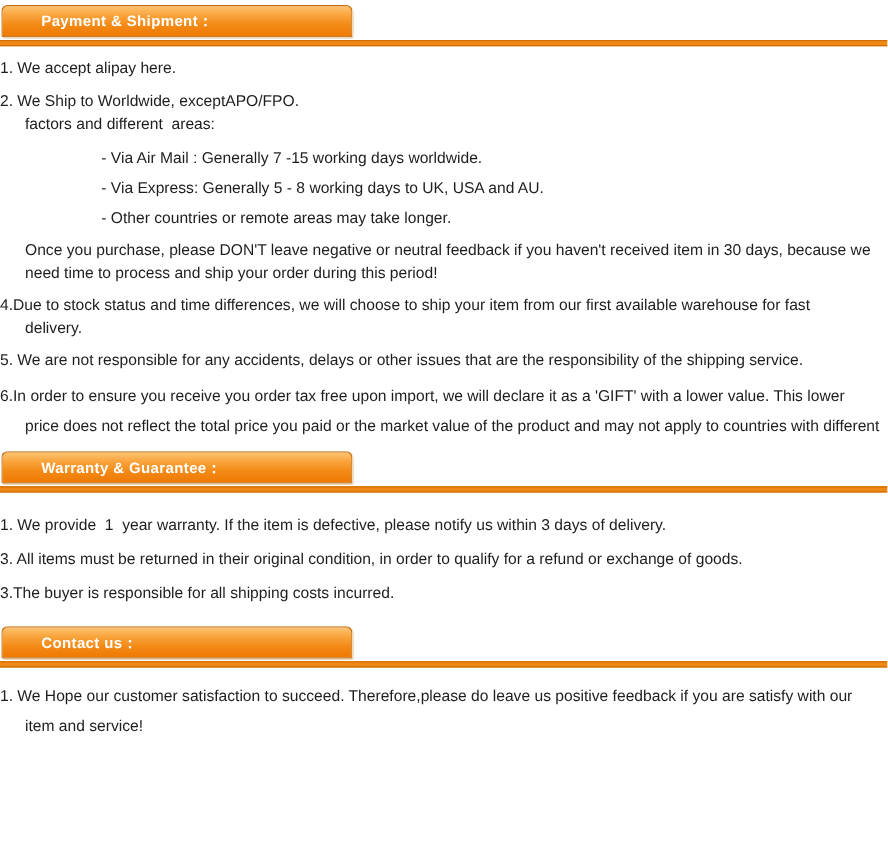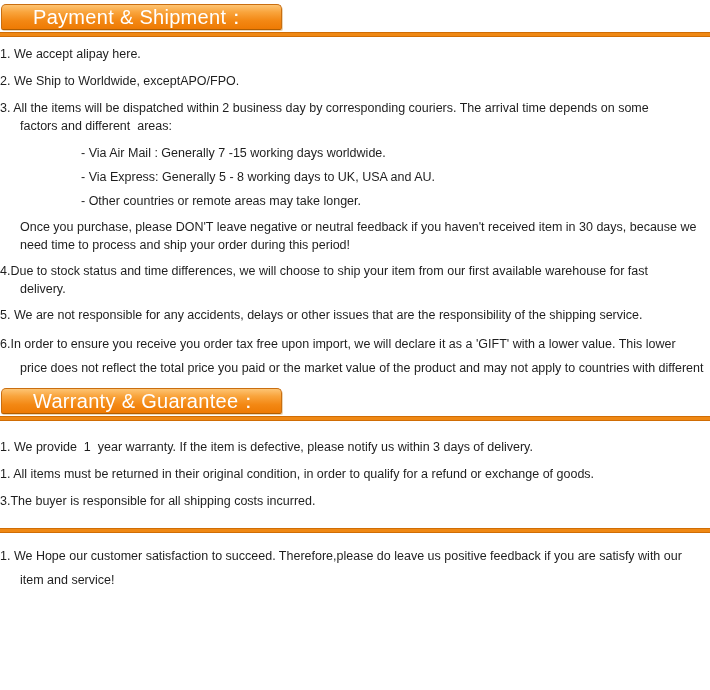--- a/index.html
+++ b/index.html
@@ -17,22 +17,22 @@
   .banner { margin:0; }
   .tab {
     margin-left:1px;
     width:281px; height:26px;
     box-sizing:border-box;
     border:1px solid #c96e10;
     border-bottom-color:#b05e02;
     border-radius:5px 5px 2px 2px;
     background:linear-gradient(180deg,#fdc473 0%,#f9a43c 30%,#f38814 65%,#ee7a03 100%);
     color:#ffffff;
-    font-weight:normal;
-    font-size:20px;
+    font-weight:bold;
+    font-size:12px;
     line-height:24px;
     padding-left:31px;
     letter-spacing:0.3px;
     box-shadow:1px 1px 0 rgba(225,190,140,0.65);
   }
   .rule {
     height:3px;
     background:#ef8814;
     border-top:1px solid #d06d05;
     border-bottom:1px solid #d06d05;
@@ -63,21 +63,20 @@
   <div class="banner mt4">
     <div class="tab">
       <span>Payment &amp; Shipment：</span>
     </div>
     <div class="rule"></div>
   </div>
 
   <div class="content">
     <div class="line n mt8">1. We accept alipay here.</div>
     <div class="line n mt9">2. We Ship to Worldwide, exceptAPO/FPO.</div>
-    <div class="line n mt9">3. All the items will be dispatched within 2 business day by corresponding couriers. The arrival time depends on some</div>
     <div class="line w">factors and different  areas:</div>
     <div class="line s mt9">- Via Air Mail : Generally 7 -15 working days worldwide.</div>
     <div class="line s mt6">- Via Express: Generally 5 - 8 working days to UK, USA and AU.</div>
     <div class="line s mt6">- Other countries or remote areas may take longer.</div>
     <div class="line w mt8">Once you purchase, please DON'T leave negative or neutral feedback if you haven't received item in 30 days, because we</div>
     <div class="line w">need time to process and ship your order during this period!</div>
     <div class="line n mt8">4.Due to stock status and time differences, we will choose to ship your item from our first available warehouse for fast</div>
     <div class="line w">delivery.</div>
     <div class="line n mt8">5. We are not responsible for any accidents, delays or other issues that are the responsibility of the shipping service.</div>
     <div class="line n lh24 mt8">6.In order to ensure you receive you order tax free upon import, we will declare it as a 'GIFT' with a lower value. This lower</div>
@@ -86,25 +85,28 @@
 
   <div class="banner mt8">
     <div class="tab">
       <span>Warranty &amp; Guarantee：</span>
     </div>
     <div class="rule"></div>
   </div>
 
   <div class="content">
     <div class="line n mt17">1. We provide  1  year warranty. If the item is defective, please notify us within 3 days of delivery.</div>
-    <div class="line n mt9">1. All items must be returned in their original condition, in order to qualify for a refund or exchange of goods.</div>
+    <div class="line n mt9">3. All items must be returned in their original condition, in order to qualify for a refund or exchange of goods.</div>
     <div class="line n mt9">3.The buyer is responsible for all shipping costs incurred.</div>
   </div>
 
   <div class="banner mt18">
+    <div class="tab">
+      <span>Contact us：</span>
+    </div>
     <div class="rule"></div>
   </div>
 
   <div class="content">
     <div class="line n lh24 mt11">1. We Hope our customer satisfaction to succeed. Therefore,please do leave us positive feedback if you are satisfy with our</div>
     <div class="line w lh24">item and service!</div>
 
   </div>
 
 </div>

